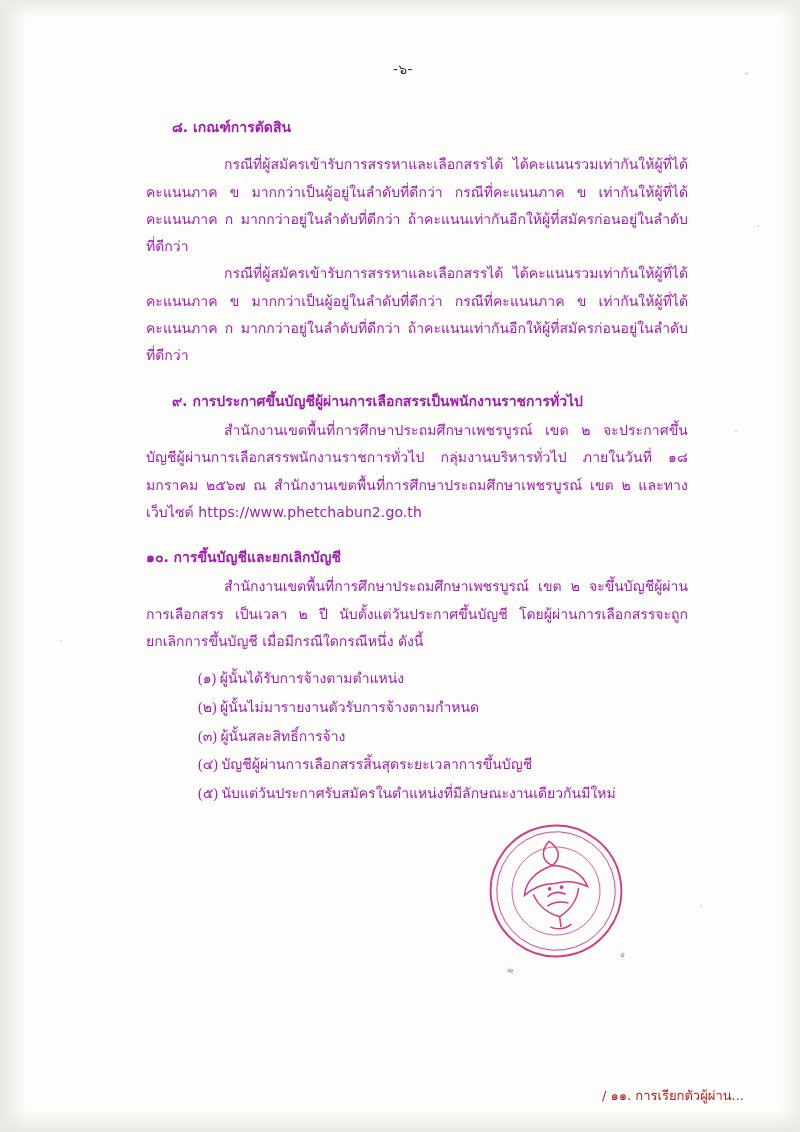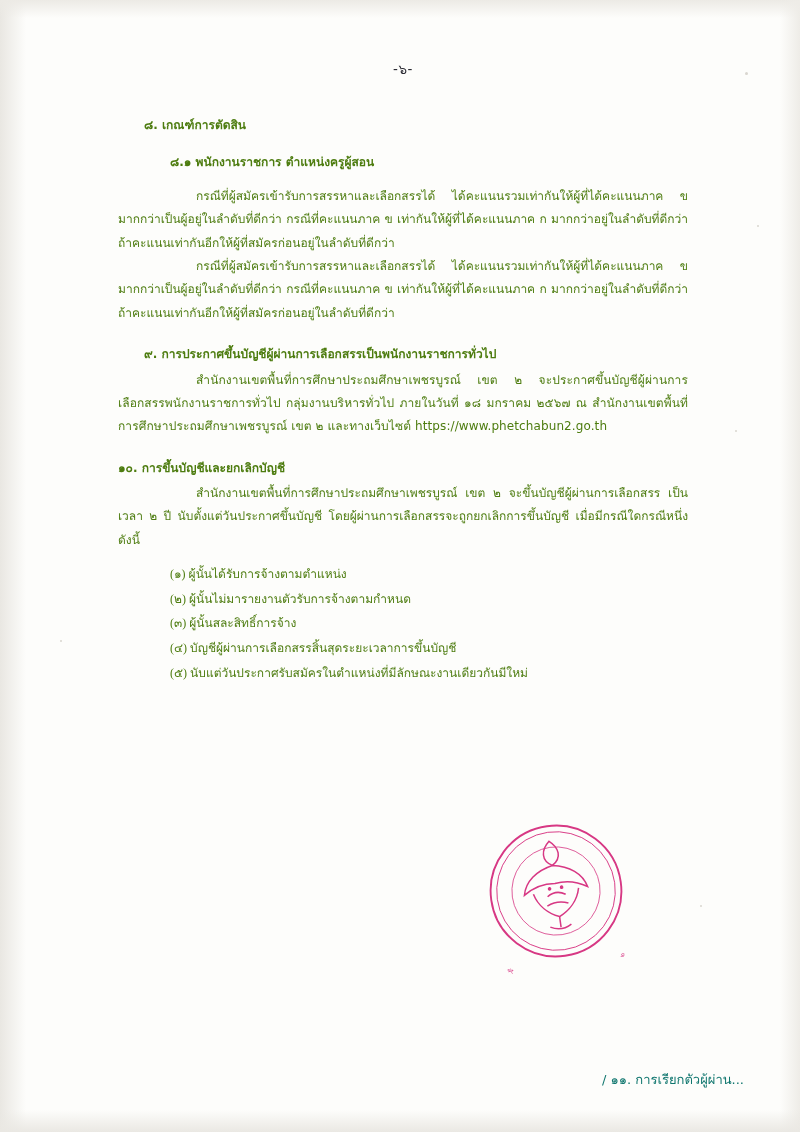--- a/index.html
+++ b/index.html
@@ -57,24 +57,25 @@
 
   .page-number {
     text-align: center;
     font-size: 13.5px;
     color: #2b2b33;
     margin-bottom: 34px;
     letter-spacing: 0.5px;
   }
 
   .body-text {
-    color: #4d7c0f;
-    font-size: 12px;
+    color: #a21caf;
+    font-size: 14px;
     line-height: 1.95;
     text-align: justify;
+    margin-left: 28px;
   }
 
   .h-item {
     font-weight: bold;
     margin-top: 14px;
     margin-bottom: 2px;
   }
   .indent-1 { padding-left: 26px; }
   .indent-2 { padding-left: 52px; }
   .first-line-indent-lg { text-indent: 78px; }
@@ -101,23 +102,23 @@
     top: 815px;
     width: 152px;
     height: 152px;
     transform: rotate(-8deg);
     opacity: 0.92;
   }
 
   .footer-note {
     position: absolute;
     right: 56px;
-    bottom: 42px;
+    bottom: 26px;
     font-size: 13px;
-    color: #0f766e;
+    color: #b91c1c;
   }
 
   .speck {
     position: absolute;
     background: #d9d6cf;
     border-radius: 50%;
     pointer-events: none;
   }
 </style>
 </head>
@@ -136,21 +137,20 @@
   <div class="speck" style="left:60px; top:640px; width:2px; height:2px;"></div>
   <div class="speck" style="left:700px; top:905px; width:2px; height:2px;"></div>
 
   <div class="content">
 
     <div class="page-number">-๖-</div>
 
     <div class="body-text">
       <p class="h-item tight indent-1">๘.  เกณฑ์การตัดสิน</p>
 
-      <p class="h-item indent-2">๘.๑ พนักงานราชการ  ตำแหน่งครูผู้สอน</p>
       <p class="blk first-line-indent-lg gap-sm">กรณีที่ผู้สมัครเข้ารับการสรรหาและเลือกสรรได้ ได้คะแนนรวมเท่ากันให้ผู้ที่ได้คะแนนภาค ข มากกว่าเป็นผู้อยู่ในลำดับที่ดีกว่า กรณีที่คะแนนภาค ข เท่ากันให้ผู้ที่ได้คะแนนภาค ก มากกว่าอยู่ในลำดับที่ดีกว่า ถ้าคะแนนเท่ากันอีกให้ผู้ที่สมัครก่อนอยู่ในลำดับที่ดีกว่า</p>
 
       <p class="blk first-line-indent-lg">กรณีที่ผู้สมัครเข้ารับการสรรหาและเลือกสรรได้ ได้คะแนนรวมเท่ากันให้ผู้ที่ได้คะแนนภาค ข มากกว่าเป็นผู้อยู่ในลำดับที่ดีกว่า กรณีที่คะแนนภาค ข เท่ากันให้ผู้ที่ได้คะแนนภาค ก มากกว่าอยู่ในลำดับที่ดีกว่า ถ้าคะแนนเท่ากันอีกให้ผู้ที่สมัครก่อนอยู่ในลำดับที่ดีกว่า</p>
     </div>
 
     <div class="body-text">
       <p class="h-item indent-1 gap-md">๙. การประกาศขึ้นบัญชีผู้ผ่านการเลือกสรรเป็นพนักงานราชการทั่วไป</p>
       <p class="blk first-line-indent-lg url">สำนักงานเขตพื้นที่การศึกษาประถมศึกษาเพชรบูรณ์ เขต ๒ จะประกาศขึ้นบัญชีผู้ผ่านการเลือกสรรพนักงานราชการทั่วไป กลุ่มงานบริหารทั่วไป ภายในวันที่ ๑๘ มกราคม ๒๕๖๗ ณ สำนักงานเขตพื้นที่การศึกษาประถมศึกษาเพชรบูรณ์ เขต ๒ และทางเว็บไซต์ https://www.phetchabun2.go.th</p>
     </div>
 

